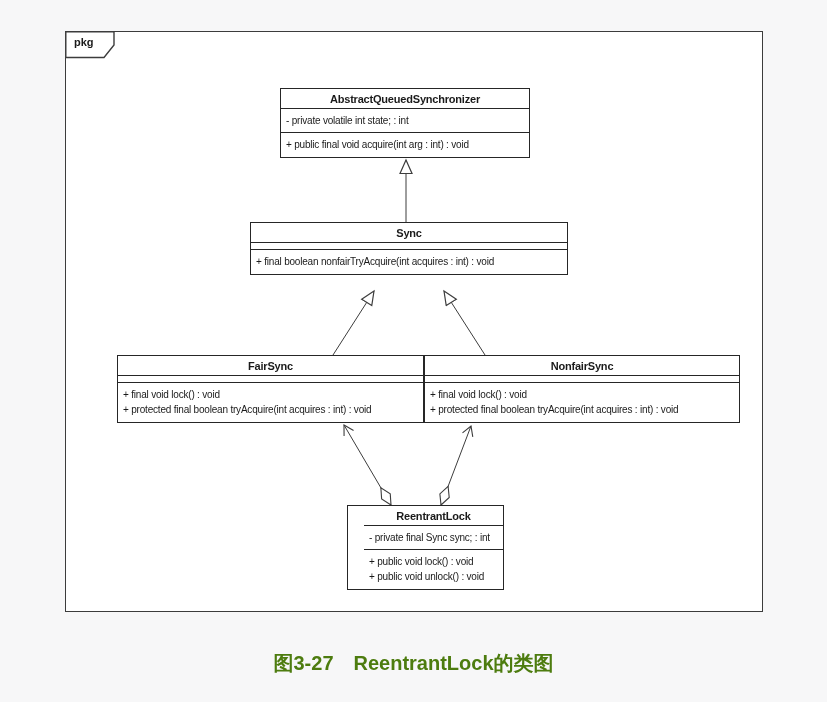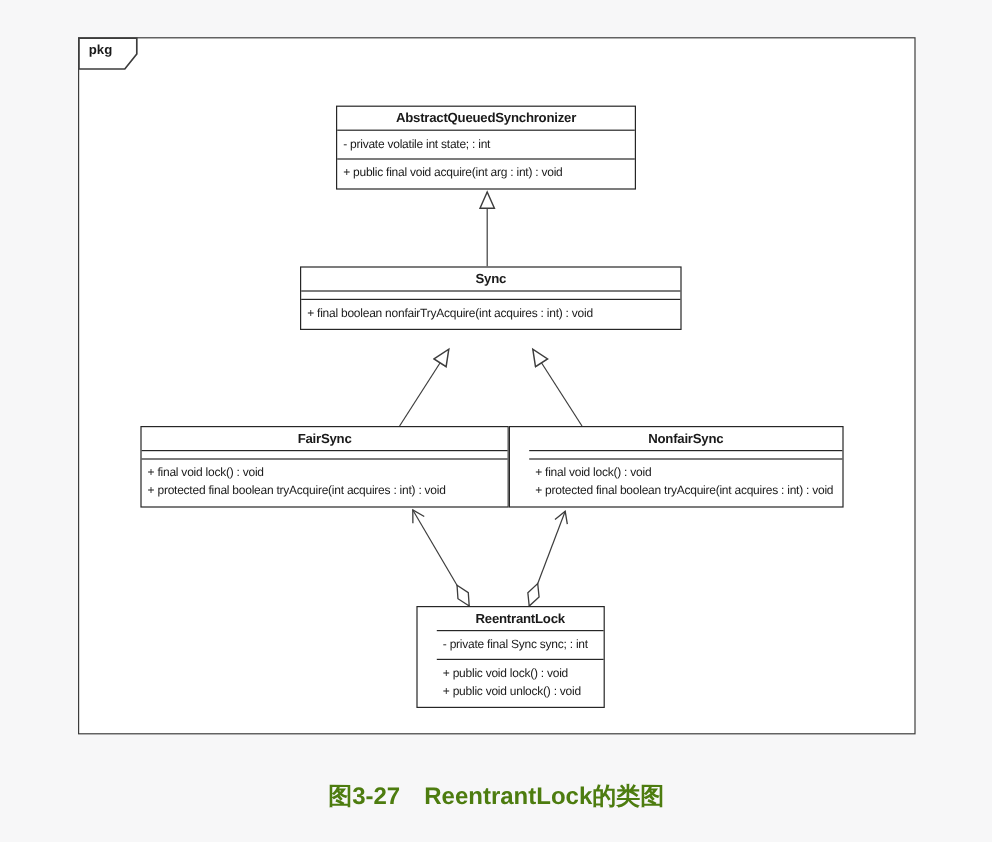--- a/index.html
+++ b/index.html
@@ -50,21 +50,21 @@
     border-bottom: 1.2px solid #262626;
   }
   .uml-attrs { border-bottom: 1.2px solid #262626; padding: 4px 5px; }
   .uml-attrs.empty { padding: 0; height: 7px; }
   .uml-methods { padding: 4px 5px 5px 5px; }
   .uml-line { line-height: 1.5; }
 
   .c-aqs          { left: 280px; top: 88px;  width: 250px; }
   .c-sync         { left: 250px; top: 222px; width: 318px; }
   .c-fairsync     { left: 93px;  top: 355px; width: 307px; margin-left: 24px; }
-  .c-nonfairsync  { left: 424px; top: 355px; width: 279px; padding-left: 16px; }
+  .c-nonfairsync  { left: 424px; top: 355px; width: 316px; }
   .c-reentrant    { left: 347px; top: 505px; width: 157px; padding-left: 16px; }
 
   
   .caption {
     position: absolute; left: 0; top: 650px; width: 827px;
     text-align: center;
     font-size: 20px;
     font-weight: bold;
     color: #4d7c0f;
   }

